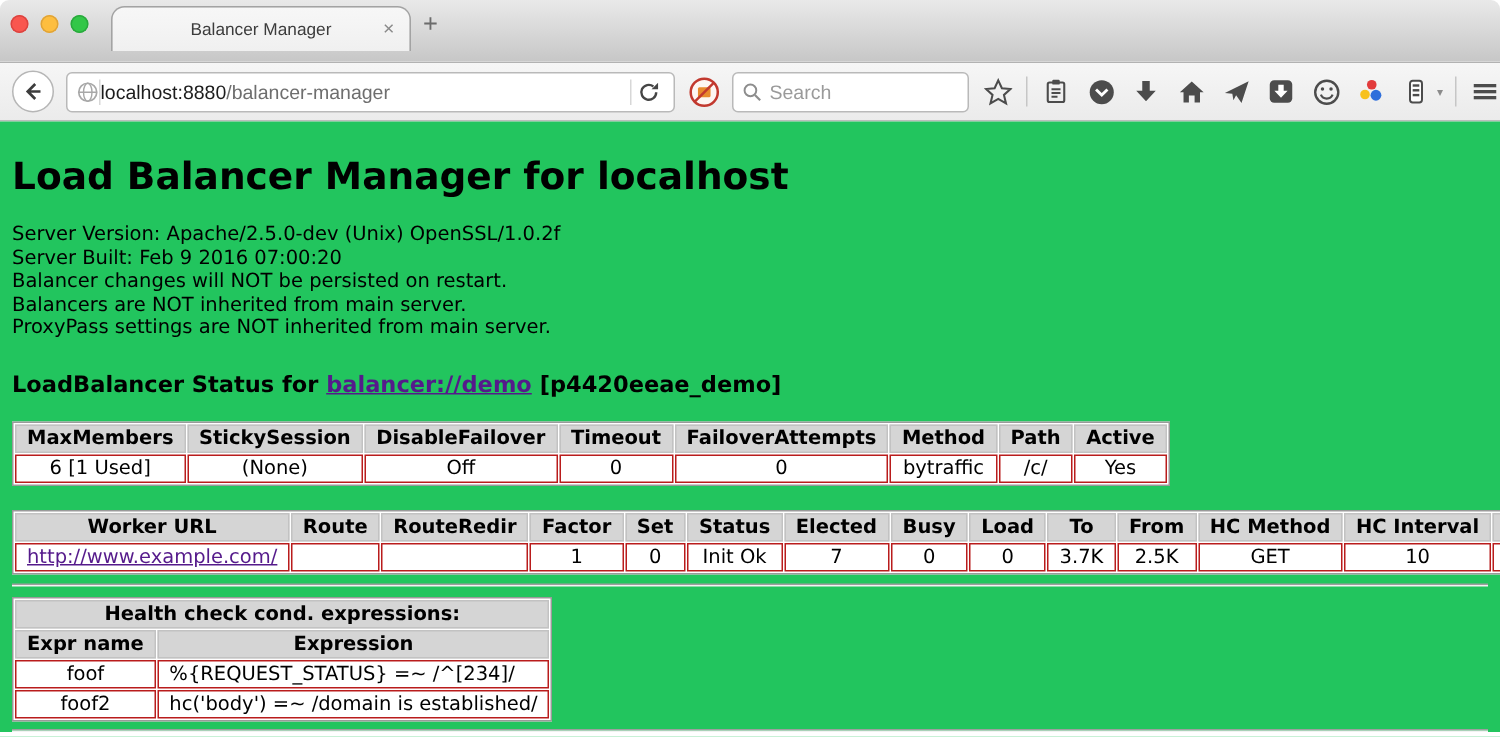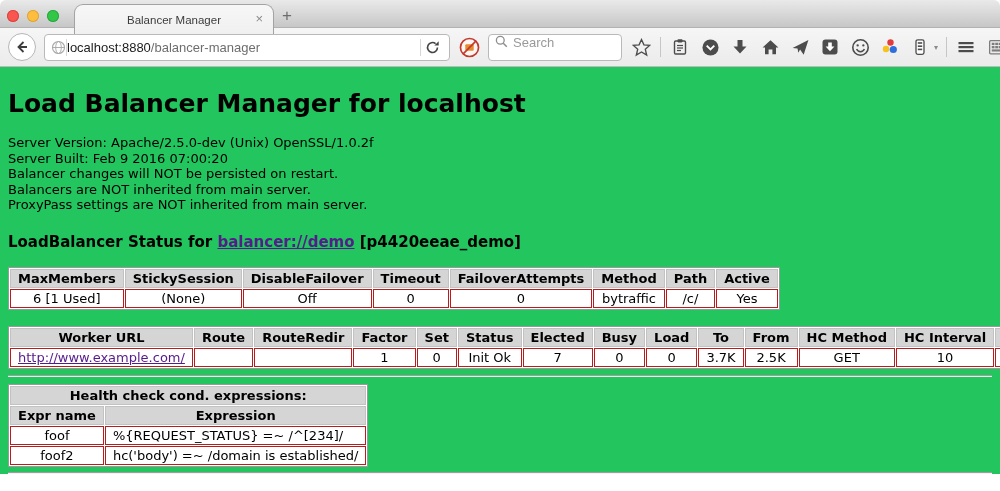--- a/index.html
+++ b/index.html
@@ -1,20 +1,20 @@
 <!DOCTYPE html>
 <html><head>
 <meta charset="utf-8">
 <style>
   * { box-sizing: border-box; margin: 0; padding: 0; }
   html,body { width:1000px; height:491px; overflow:hidden; background:#fff; }
   .window { width:1000px; height:491px; font-family:"Liberation Sans",sans-serif; position:relative; }
 
   
-  .tabbar { height:28px; background:linear-gradient(#e9e9e9,#c7c7c7); position:relative;
+  .tabbar { height:42px; background:linear-gradient(#e9e9e9,#c7c7c7); position:relative;
             border-bottom:1px solid #b2b2b2; border-radius:6px 6px 0 0;padding-left:24px; }
   .traffic { position:absolute; top:10px; left:7px; display:flex; gap:8px; }
   .light { width:12px; height:12px; border-radius:50%; }
   .light.red    { background:#f9564f; box-shadow:inset 0 0 0 1px #da4440; }
   .light.yellow { background:#fdbe3f; box-shadow:inset 0 0 0 1px #dfa338; }
   .light.green  { background:#33c748; box-shadow:inset 0 0 0 1px #2aa83d; }
   .tab { position:absolute; left:74px; top:4px; width:200px; height:30px;
          background:linear-gradient(#f7f7f7,#f0f0f0); border:1px solid #a3a3a3; border-bottom:none;
          border-radius:9px 9px 0 0; display:flex; align-items:center; justify-content:center; z-index:2; }
   .tab-title { font-size:11.5px; color:#3c3c3c; }
@@ -25,22 +25,22 @@
   .navbar { height:39px; background:linear-gradient(#f6f6f6,#ebebeb); border-bottom:1px solid #bcbcbc;
             display:flex; align-items:center; padding:0 8px; gap:8px; }
   .backbtn { width:28px; height:28px; border-radius:50%; background:#fff; border:1px solid #b6b6b6;
              display:flex; align-items:center; justify-content:center; flex:none; }
   .urlbar { width:406px; height:27px; background:#fff; border:1px solid #b9b9b9; border-radius:4px;
             display:flex; align-items:center; padding:0 6px; gap:0; flex:none; }
   .urlbar .vsep { width:1px; height:17px; background:#d7d7d7; }
   .urltext { flex:1; font-size:13px; white-space:nowrap; overflow:hidden; }
   .urltext .host { color:#1c1c1c; }
   .urltext .path { color:#6e6e6e; }
-  .searchbar { width:134px; height:27px; background:#fff; border:1px solid #b9b9b9; border-radius:4px;
-               display:flex; align-items:flex-start; padding:0 6px; gap:5px; flex:none; }
+  .searchbar { width:158px; height:27px; background:#fff; border:1px solid #b9b9b9; border-radius:4px;
+               display:flex; align-items:center; padding:0 6px; gap:5px; flex:none; }
   .searchbar input { border:none; outline:none; width:90px; font-size:13px; color:#333;
                      font-family:"Liberation Sans",sans-serif; background:transparent; }
   .searchbar input::placeholder { color:#9a9a9a; }
   .iconbtn { width:22px; height:24px; display:flex; align-items:center; justify-content:center; flex:none; }
   .toolsep { width:1px; height:20px; background:#c6c6c6; flex:none; }
   .caret { color:#8b8b8b; font-size:8px; flex:none; margin-left:-5px; }
   .push { margin-left:auto; }
 
   
   .content { background:#22c55e; padding:6px 8px 0 8px; font-family:"DejaVu Sans",sans-serif;

